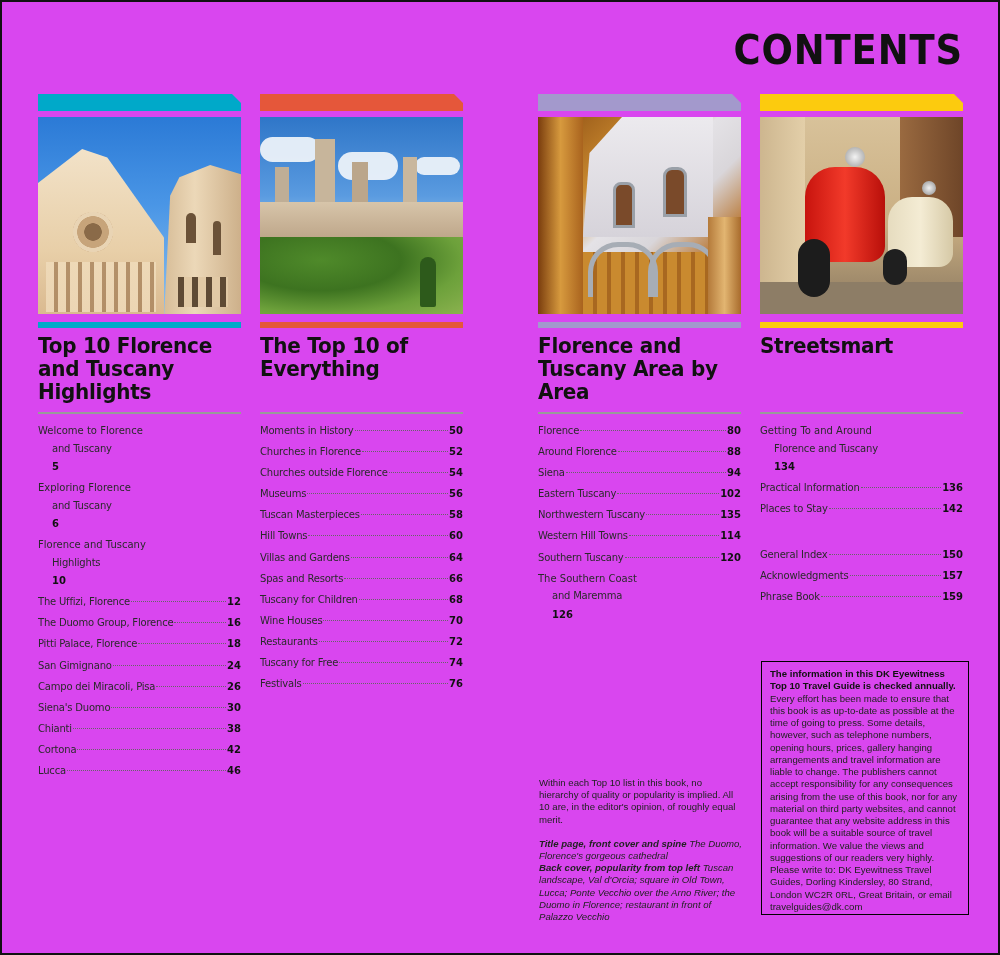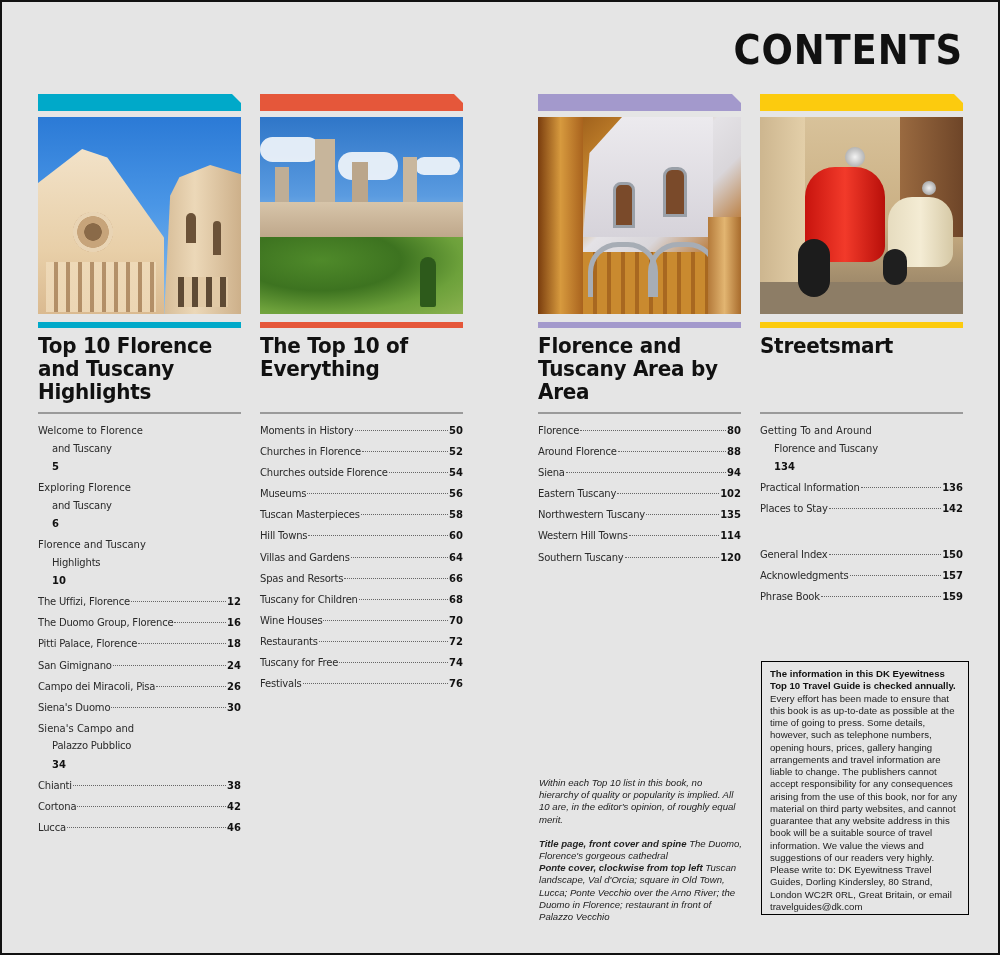--- a/index.html
+++ b/index.html
@@ -1,19 +1,19 @@
 <!DOCTYPE html>
 <html><head>
 <meta charset="utf-8">
 <style>
   html, body { margin:0; padding:0; }
   body { width:1000px; height:955px; background:#fff; overflow:hidden; }
   .page {
     position:relative; width:996px; height:951px;
-    border:2px solid #111; background:#e5e5e5;
+    border:2px solid #111; background:#d946ef;
     font-family:"DejaVu Sans", "Liberation Sans", sans-serif; color:#1a1a1a;
   }
   .contents-title {
     position:absolute; top:28px; right:35px;
     font-family:"DejaVu Sans", sans-serif; font-weight:bold;
     font-size:41px; letter-spacing:1px; color:#111; line-height:1;
     transform:scaleX(0.9); transform-origin:right center;
   }
   .col { position:absolute; top:92px; width:203px; }
   .tab {
@@ -37,21 +37,21 @@
     flex:1; overflow:hidden; white-space:nowrap; margin:0 1px;
     border-bottom:1.5px dotted #666; height:1px; position:relative; top:-3px;
   }
   .toc .pg { font-weight:bold; white-space:nowrap; color:#111; }
   .toc .gap { height:21px; }
 
   .note-small {
     position:absolute; left:537px; top:775px; width:205px;
     font-family:"Liberation Sans", sans-serif; font-size:9.6px; line-height:12.2px; color:#222;
   }
-  .note-small p { margin:0 0 12px 0;font-style:italic; }
+  .note-small p { margin:0 0 12px 0; }
   .note-small .bi { font-weight:bold; font-style:italic; }
   .note-small .it { font-style:italic; }
 
   .info-box {
     position:absolute; left:759px; top:659px; width:192px; height:240px;
     border:1px solid #000000; padding:6px 6px 6px 8px;
     font-family:Liberation Sans, sans-serif; font-size:9.6px; line-height:12.25px; color:#222;
   }
   .info-box b { color:#111; }
 
@@ -143,28 +143,20 @@
             <span class="label">Campo dei Miracoli, Pisa</span>
             <span class="dots"></span>
             <span class="pg">26</span>
           </div>
         </li>
       <li>
           <div class="row">
             <span class="label">Siena's Duomo</span>
             <span class="dots"></span>
             <span class="pg">30</span>
-          </div>
-        </li>
-      <li>
-          <div>Siena's Campo and</div>
-          <div class="row indent">
-            <span class="label">Palazzo Pubblico</span>
-            <span class="dots"></span>
-            <span class="pg">34</span>
           </div>
         </li>
       <li>
           <div class="row">
             <span class="label">Chianti</span>
             <span class="dots"></span>
             <span class="pg">38</span>
           </div>
         </li>
       <li>
@@ -354,20 +346,28 @@
             <span class="pg">114</span>
           </div>
         </li>
       <li>
           <div class="row">
             <span class="label">Southern Tuscany</span>
             <span class="dots"></span>
             <span class="pg">120</span>
           </div>
         </li>
+      <li>
+          <div>The Southern Coast</div>
+          <div class="row indent">
+            <span class="label">and Maremma</span>
+            <span class="dots"></span>
+            <span class="pg">126</span>
+          </div>
+        </li>
     </ul>
   </div>
 
   <div class="col" style="left:758px;">
     <div class="tab" style="background:#fccb0e;"></div>
     <div class="photo ph-vespa" title="Red and cream Vespa scooters parked in a narrow street">
       <div class="shape" style="left:0;top:0;width:45px;height:170px;background:linear-gradient(90deg,#cdb68f,#e3cfa9);"></div>
       <div class="shape" style="left:140px;top:0;width:63px;height:120px;background:linear-gradient(90deg,#9a6a40,#6e4528);"></div>
       <div class="shape" style="left:0;top:165px;width:203px;height:32px;background:#8d7d66;"></div>
 
@@ -428,21 +428,21 @@
           </div>
         </li>
     </ul>
   </div>
 
   <div class="note-small">
     <p>Within each Top 10 list in this book, no hierarchy of quality or popularity is implied. All 10 are, in the editor's opinion, of roughly equal merit.</p>
     <div>
       <span class="bi">Title page, front cover and spine</span>
       <span class="it">The Duomo, Florence's gorgeous cathedral</span><br>
-      <span class="bi">Ponte cover, clockwise from top left</span>
+      <span class="bi">Back cover, popularity from top left</span>
       <span class="it">Tuscan landscape, Val d'Orcia; square in Old Town, Lucca; Ponte Vecchio over the Arno River; the Duomo in Florence; restaurant in front of Palazzo Vecchio</span>
     </div>
   </div>
 
   <div class="info-box">
     <b>The information in this DK Eyewitness Top 10 Travel Guide is checked annually.</b>
     <span>Every effort has been made to ensure that this book is as up-to-date as possible at the time of going to press. Some details, however, such as telephone numbers, opening hours, prices, gallery hanging arrangements and travel information are liable to change. The publishers cannot accept responsibility for any consequences arising from the use of this book, nor for any material on third party websites, and cannot guarantee that any website address in this book will be a suitable source of travel information. We value the views and suggestions of our readers very highly. Please write to: DK Eyewitness Travel Guides, Dorling Kindersley, 80 Strand, London WC2R 0RL, Great Britain, or email travelguides@dk.com</span>
   </div>
 
 </div>

